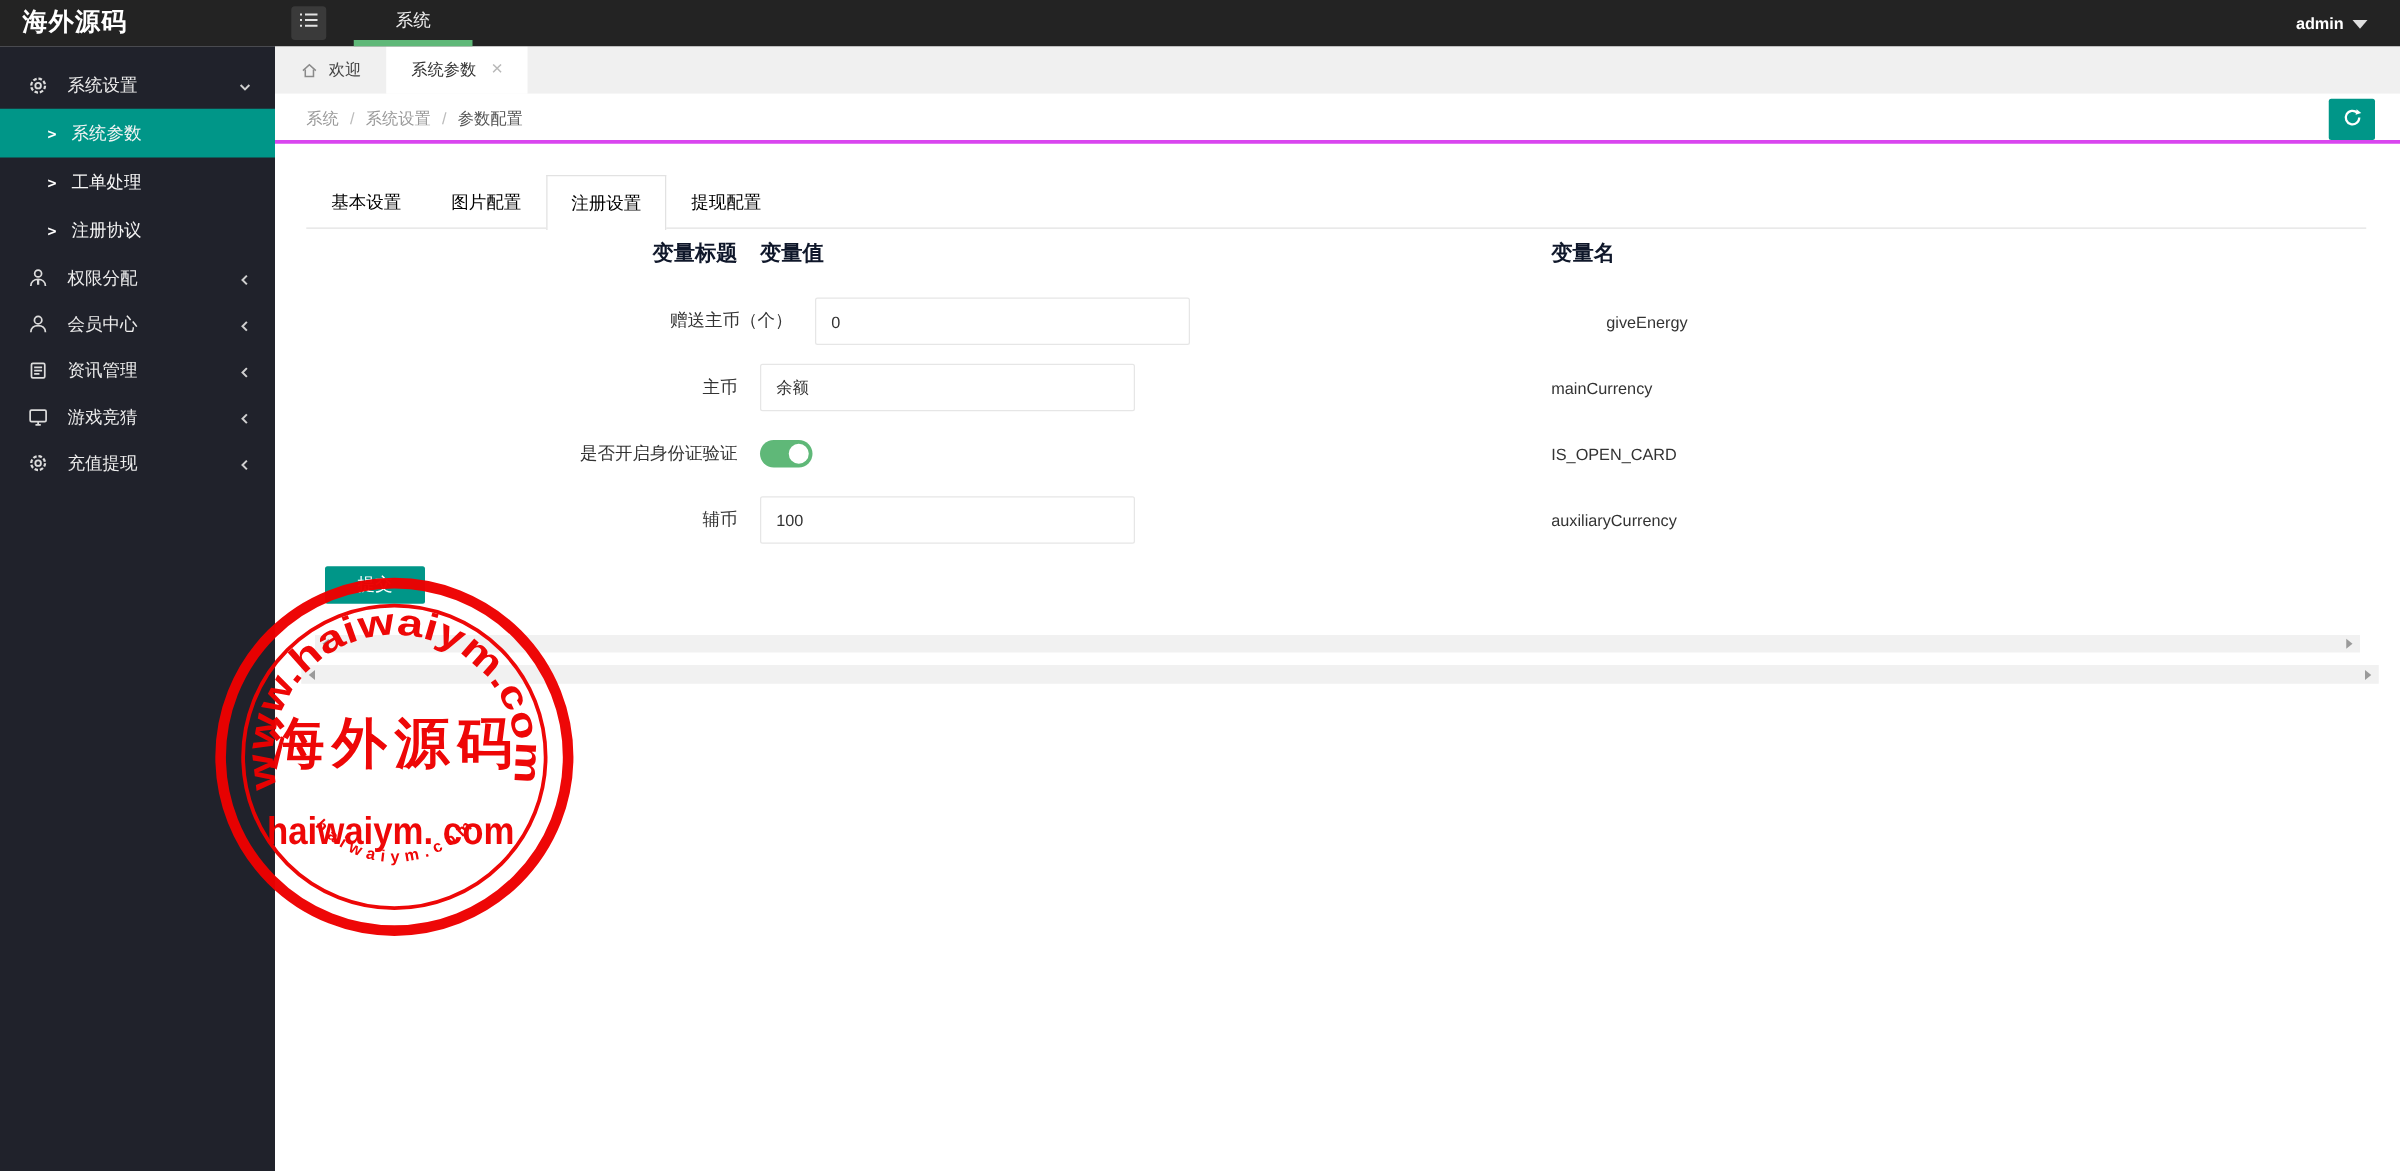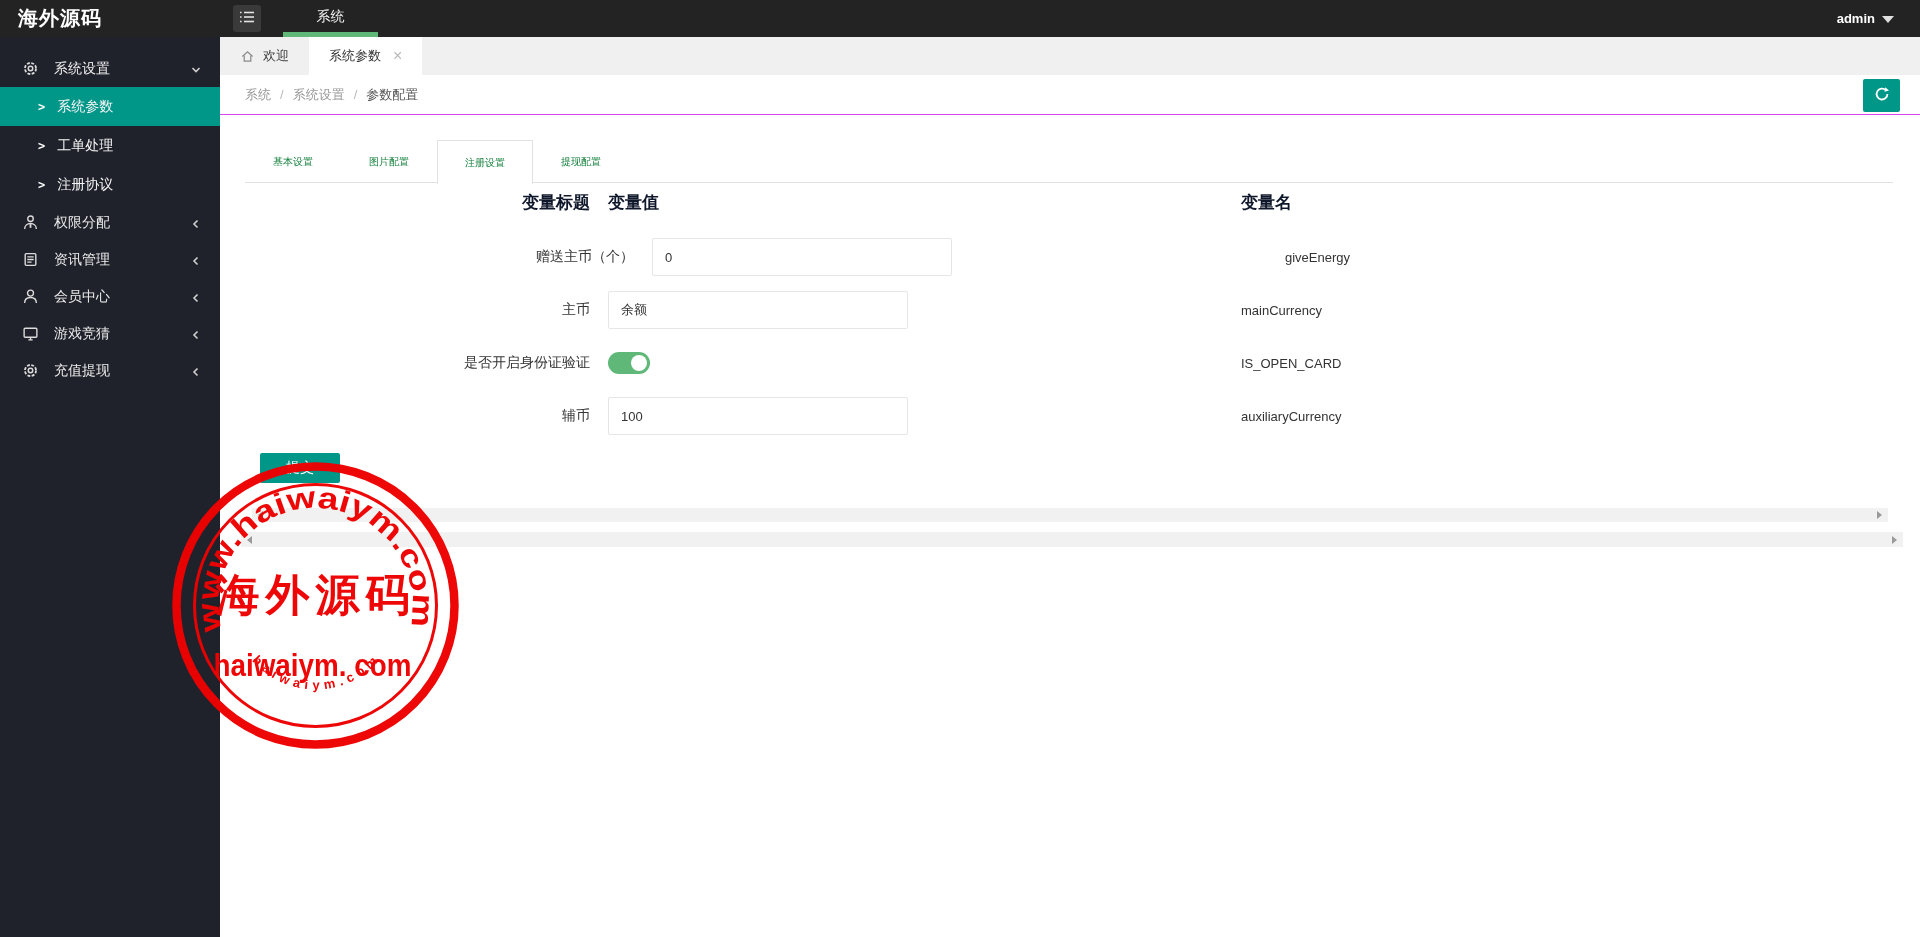--- a/index.html
+++ b/index.html
@@ -25,30 +25,30 @@
   .side-sub.active { background:#009688; }
 
   
   .main { position:absolute; left:220px; top:37px; width:1700px; height:900px; background:#fff; }
   .tabstrip { height:38px; background:#f0f0f0; display:flex; }
   .ts-tab { height:38px; display:flex; align-items:center; padding:17px 20px; font-size:13px; color:#444; cursor:pointer; }
   .ts-tab .home-ico { margin-right:8px; display:inline-flex; }
   .ts-tab.active { background:#fff; color:#333; }
   .ts-close { margin-left:12px; color:#b8b8b8; font-size:16px; line-height:1; cursor:pointer; }
 
-  .crumbbar { position:relative; height:40px; border-bottom:1px solid #d946ef; background:#fff; }
+  .crumbbar { position:relative; height:40px; border-bottom:3px solid #d946ef; background:#fff; }
   .crumbs { position:absolute; left:25px; top:0; line-height:40px; font-size:13px; color:#999; }
   .crumbs .sep { margin:0 9px; color:#bbb; }
   .crumb-last { color:#555; }
   .refresh-btn { position:absolute; right:20px; top:4px; width:37px; height:33px; background:#009688; border:none; border-radius:2px; display:flex; align-items:center; justify-content:center; cursor:pointer; }
 
   .content { padding-top:25px; }
   .ptabs { margin-left:25px; margin-right:27px; height:43px; border-bottom:1px solid #e2e2e2; }
   .ptabs:after { content:""; display:block; clear:both; }
-  .ptab { float:left; width:96px; height:43px; line-height:43px; text-align:center; font-size:10px; color:#15803d; cursor:pointer; }
+  .ptab { float:left; width:96px; height:43px; line-height:43px; text-align:center; font-size:14px; color:#000000; cursor:pointer; }
   .ptab.active { height:44px; margin-bottom:-2px; background:#fff; border:1px solid #e2e2e2; border-bottom:none; position:relative; }
 
   .theader { display:flex; margin-top:8px; font-weight:bold; font-size:17px; color:#0f172a; }
   .col-label { width:370px; text-align:right; flex:none; }
   .col-value { margin-left:18px; width:300px; flex:none; }
   .col-name  { margin-left:333px; flex:none; }
 
   .frow { display:flex; align-items:center; height:38px; margin-top:15px; }
   .frow.first { margin-top:24px;padding-left:44px; }
   .frow .col-label { font-size:14px; color:#333; }
@@ -138,40 +138,40 @@
     <span class="chev">
       <svg width="12" height="12" viewBox="0 0 12 12">
           <path d="M7.5 2.5 L4 6 L7.5 9.5" stroke="#cfcfcf" stroke-width="1.6" fill="none"></path>
         </svg>
     </span>
   </div>
 
   <div class="side-parent">
     <span class="ico">
       <svg width="17" height="17" viewBox="0 0 16 16" fill="none" stroke="#dcdcdc" stroke-width="1.3">
+          <circle cx="8" cy="4.8" r="2.8"></circle>
+          <path d="M2.5 14 C2.5 10.6 5 8.9 8 8.9 C11 8.9 13.5 10.6 13.5 14"></path>
+        </svg>
+    </span>
+    <span>会员中心</span>
+    <span class="chev">
+      <svg width="12" height="12" viewBox="0 0 12 12">
+          <path d="M7.5 2.5 L4 6 L7.5 9.5" stroke="#cfcfcf" stroke-width="1.6" fill="none"></path>
+        </svg>
+    </span>
+  </div>
+
+  <div class="side-parent">
+    <span class="ico">
+      <svg width="17" height="17" viewBox="0 0 16 16" fill="none" stroke="#dcdcdc" stroke-width="1.3">
           <rect x="3" y="2.5" width="10" height="11" rx="1"></rect>
           <path d="M5 5.5 H11 M5 8 H11 M5 10.5 H9"></path>
         </svg>
     </span>
     <span>资讯管理</span>
-    <span class="chev">
-      <svg width="12" height="12" viewBox="0 0 12 12">
-          <path d="M7.5 2.5 L4 6 L7.5 9.5" stroke="#cfcfcf" stroke-width="1.6" fill="none"></path>
-        </svg>
-    </span>
-  </div>
-
-  <div class="side-parent">
-    <span class="ico">
-      <svg width="17" height="17" viewBox="0 0 16 16" fill="none" stroke="#dcdcdc" stroke-width="1.3">
-          <circle cx="8" cy="4.8" r="2.8"></circle>
-          <path d="M2.5 14 C2.5 10.6 5 8.9 8 8.9 C11 8.9 13.5 10.6 13.5 14"></path>
-        </svg>
-    </span>
-    <span>会员中心</span>
     <span class="chev">
       <svg width="12" height="12" viewBox="0 0 12 12">
           <path d="M7.5 2.5 L4 6 L7.5 9.5" stroke="#cfcfcf" stroke-width="1.6" fill="none"></path>
         </svg>
     </span>
   </div>
 
   <div class="side-parent">
     <span class="ico">
       <svg width="17" height="17" viewBox="0 0 16 16" fill="none" stroke="#dcdcdc" stroke-width="1.3">

